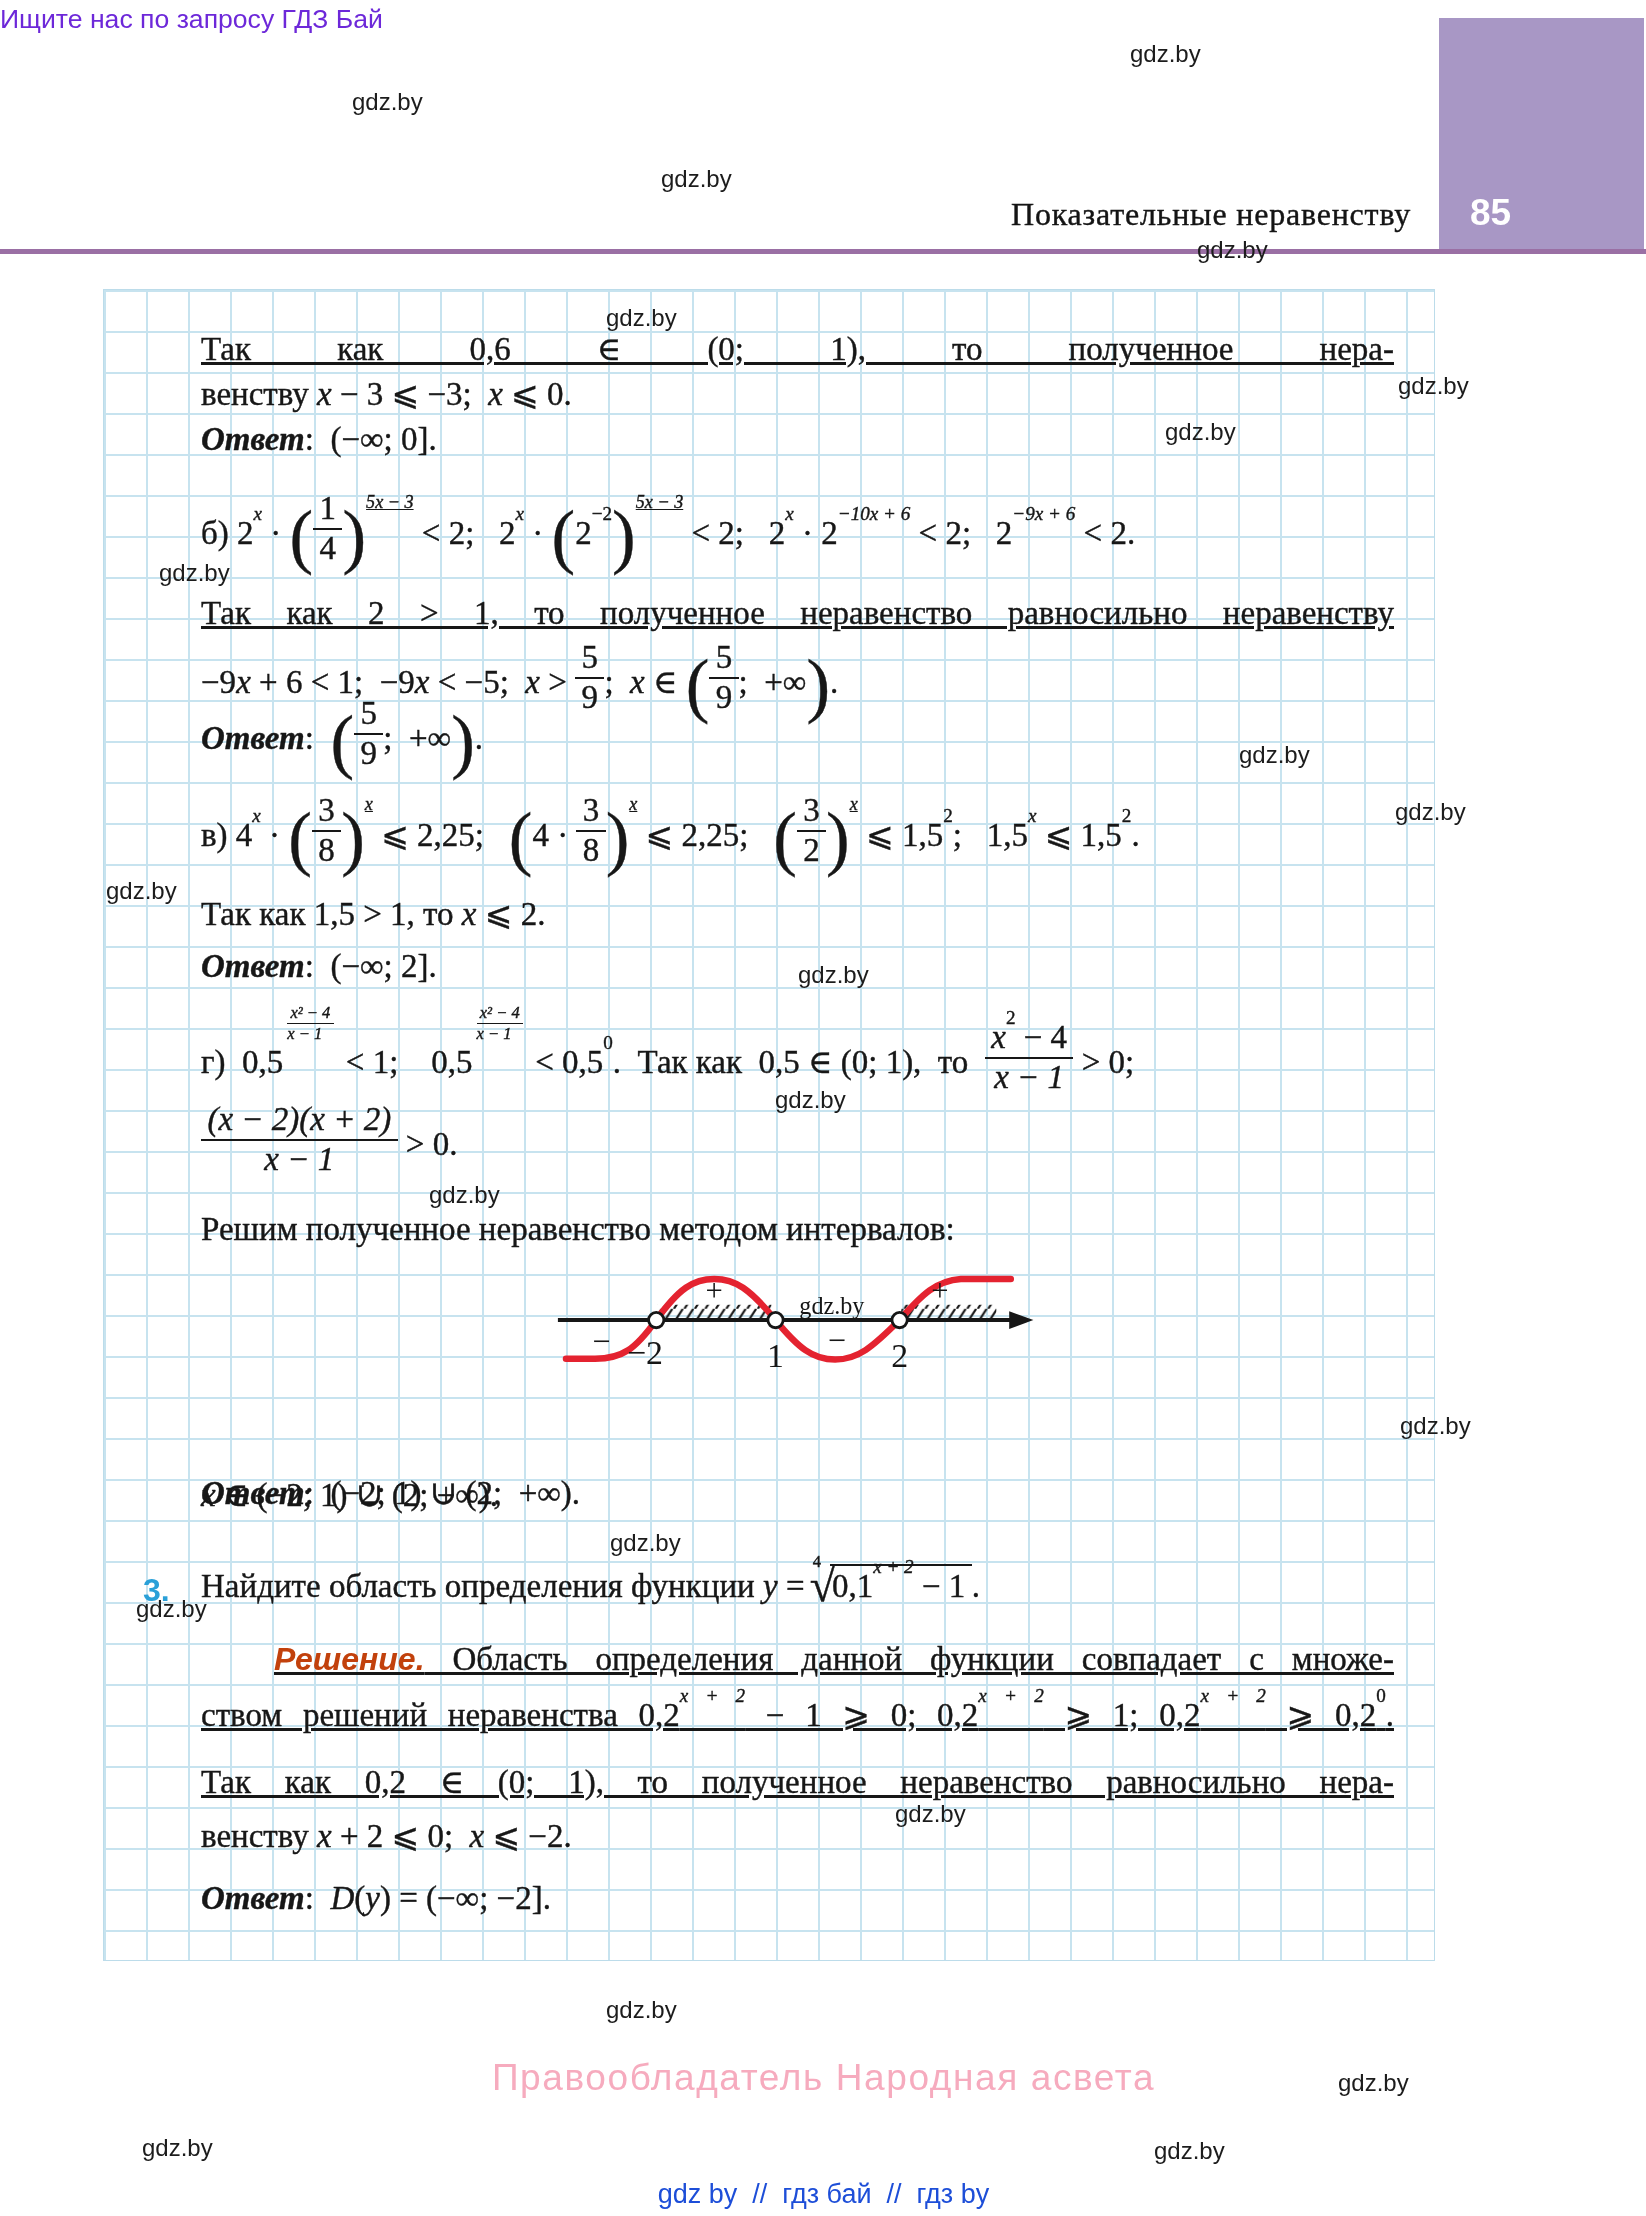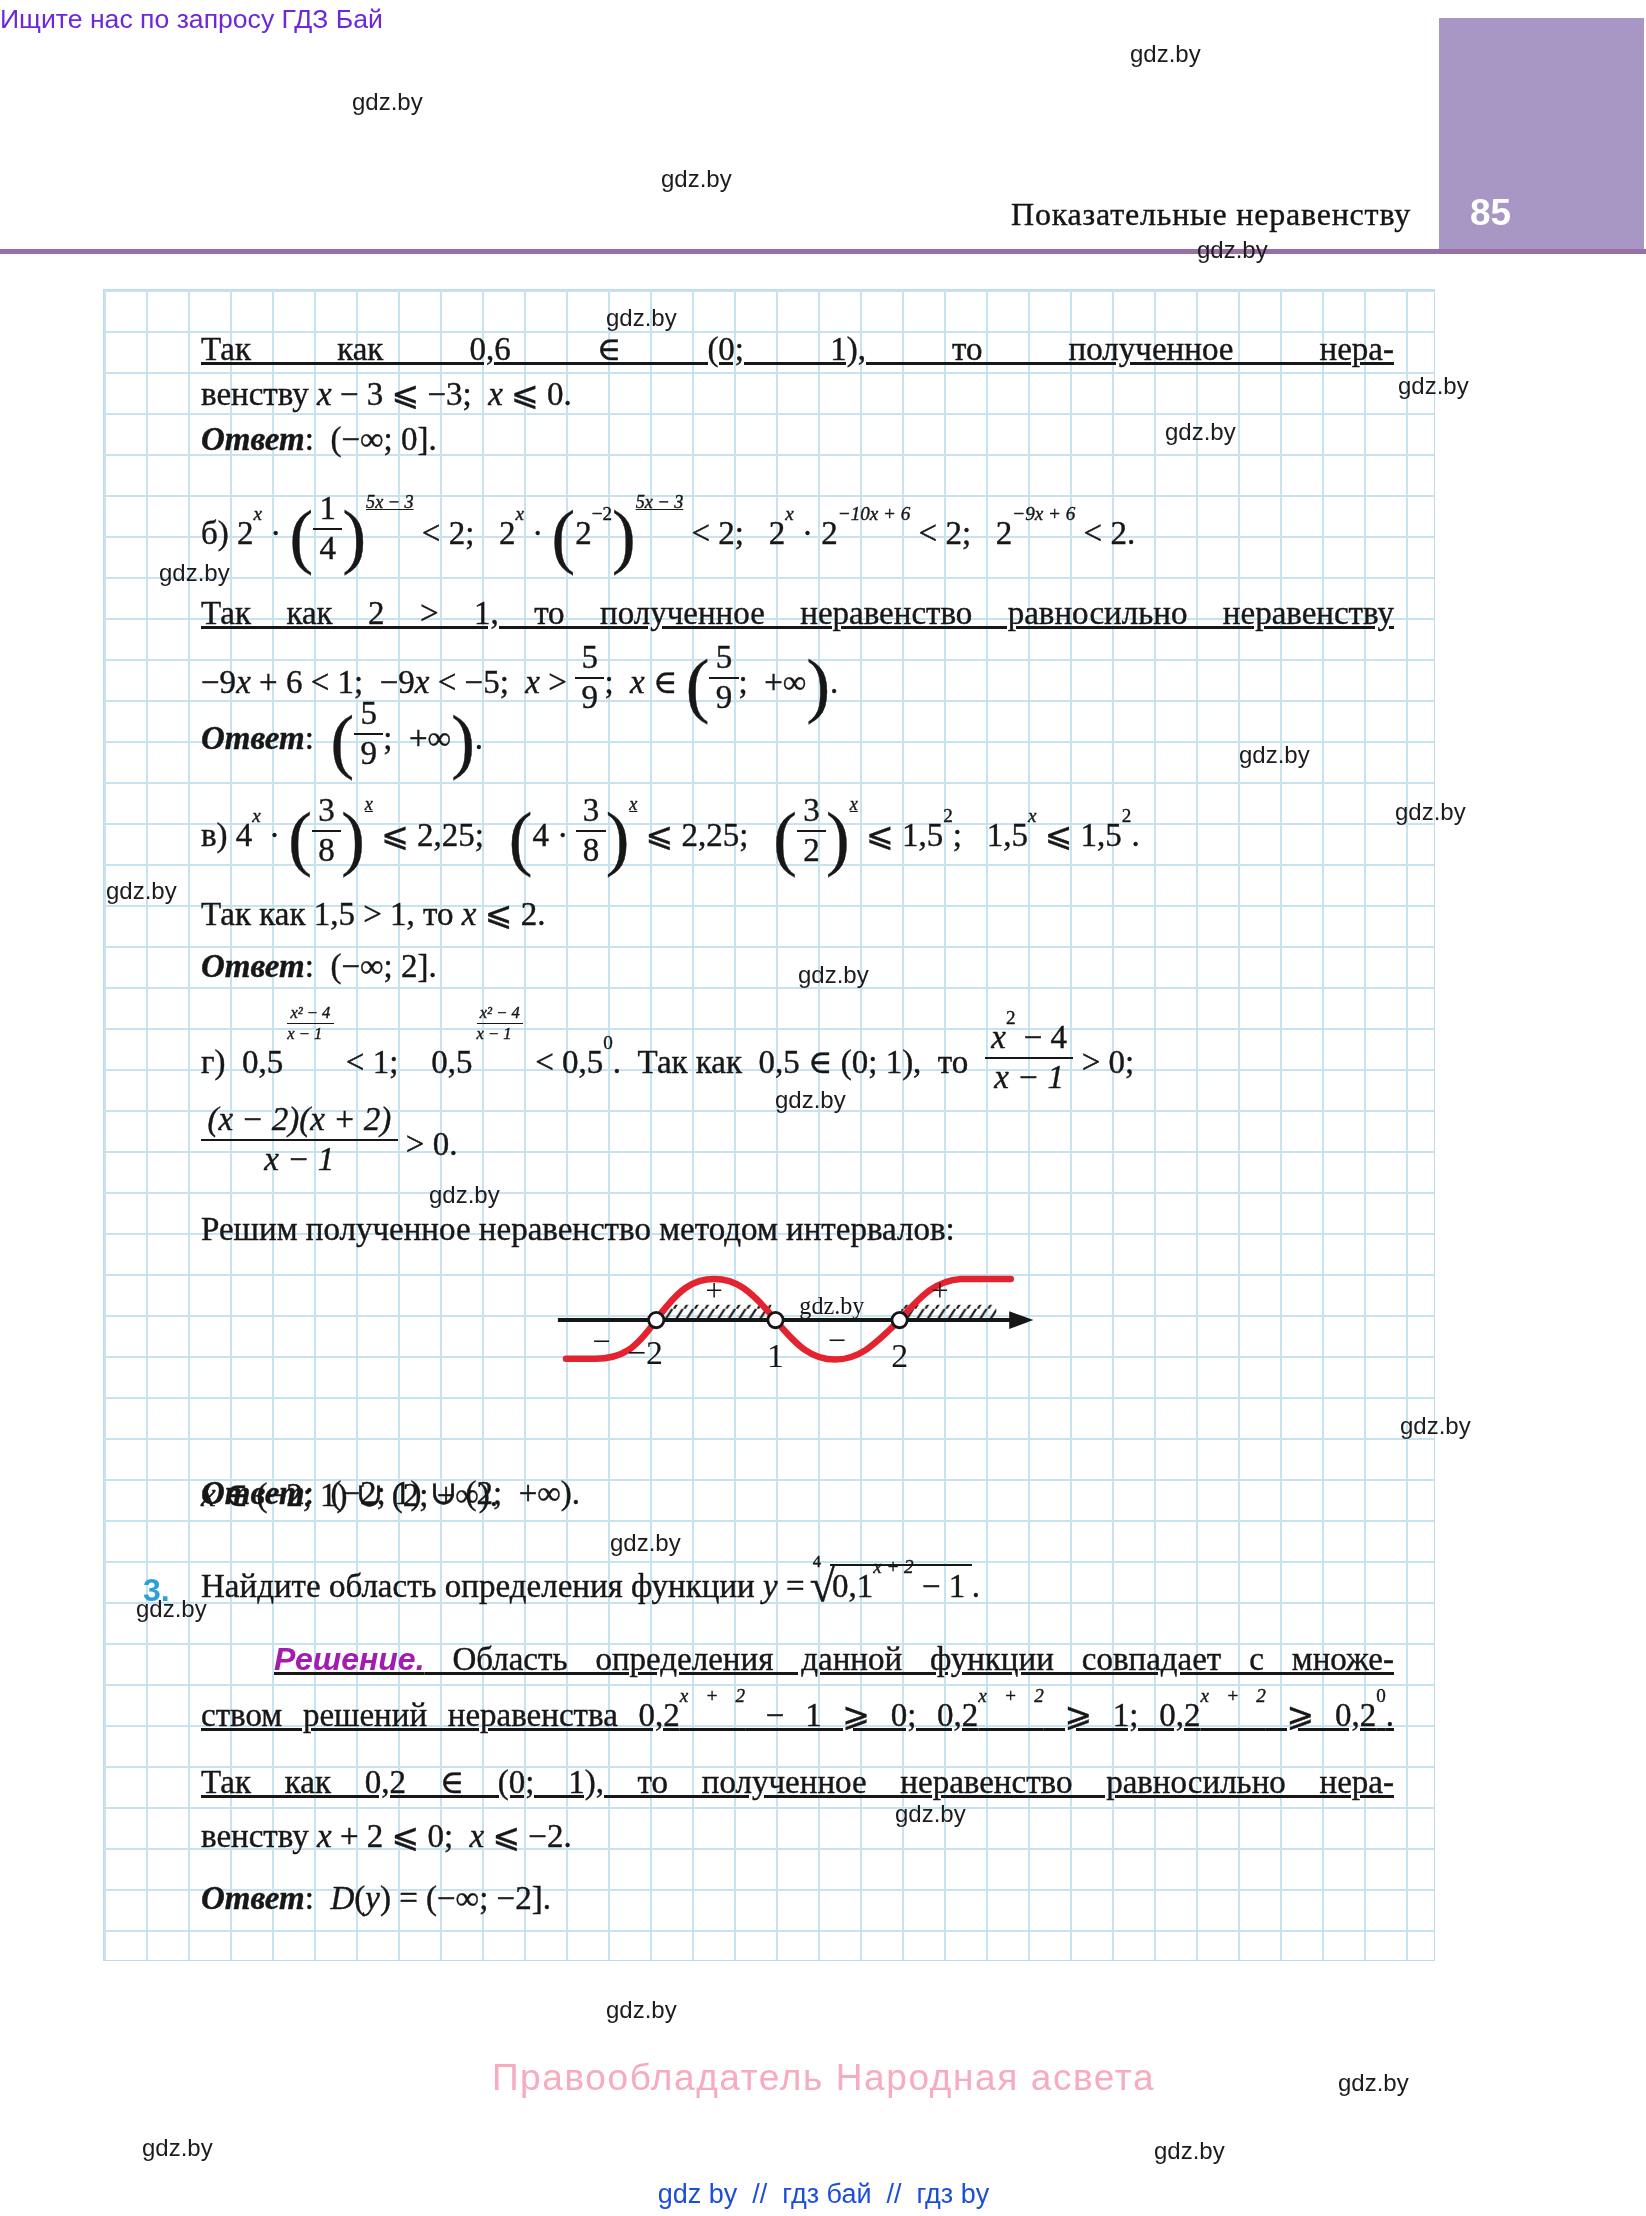--- a/index.html
+++ b/index.html
@@ -40,21 +40,21 @@
   sup.hs{font-size:55%;position:relative;top:-1.35em;text-decoration:underline;}
   .fr{display:inline-block;text-align:center;vertical-align:-0.46em;line-height:1.02;}
   .fr .n{display:block;border-bottom:2.4px solid #171717;padding:0 6.4px 2.4px;}
   .fr .d{display:block;padding-top:2.4px;}
   .bp{display:inline-block;font-size:215%;line-height:0;vertical-align:-0.22em;font-weight:300;}
   .sfr{display:inline-block;font-size:50%;line-height:1.05;text-align:left;position:relative;
        top:-34px;margin:0 4px;}
   .sfr .n{display:block;border-bottom:1.6px solid #171717;padding:0 3.2px 1.6px;}
   .sfr .d{display:block;padding-top:1.6px;}
   .num3{position:absolute;left:143px;top:1572px;font:700 32px "Liberation Sans",sans-serif;color:#2aa0d8;z-index:4;}
-  .sol-label{font:italic 700 32px "Liberation Sans","DejaVu Sans",sans-serif;color:#a21caf;margin-top:40px;
+  .sol-label{font:italic 700 32px "Liberation Sans","DejaVu Sans",sans-serif;color:#c2410c;margin-top:40px;
              -webkit-text-stroke:0;}
   .ridx{font-size:50%;position:relative;top:-1.05em;margin-right:-11.3px;}
   .rsgn{font-size:140%;line-height:0;position:relative;top:0.1em;margin-right:-4.8px;}
   .rbar{display:inline-block;border-top:2.4px solid #171717;padding:1.6px 6.4px 0 1.6px;line-height:1.1;}
   .dg{position:absolute;left:516px;top:1254px;width:548px;height:137px;z-index:5;}
   .dg text{font-family:"Liberation Serif",serif;fill:#161616;}
 </style>
 </head>
 <body>
 

